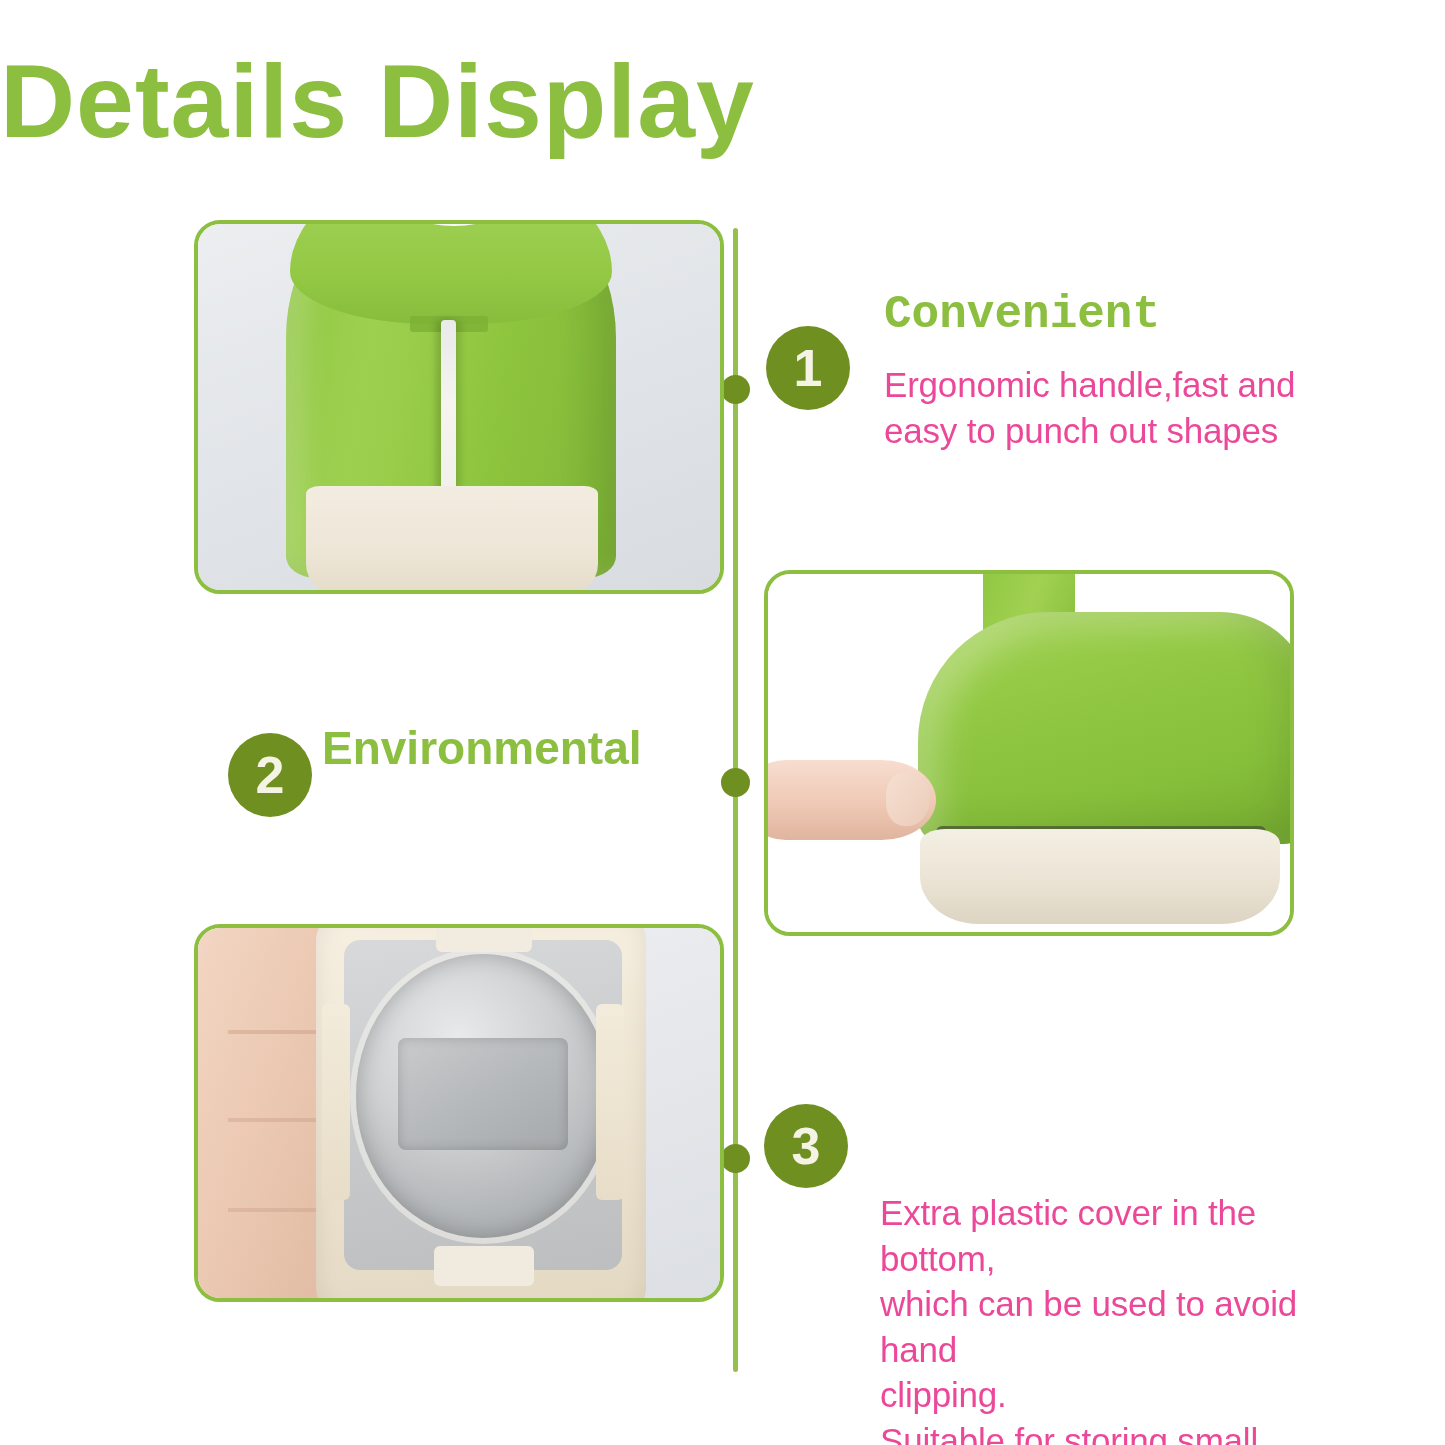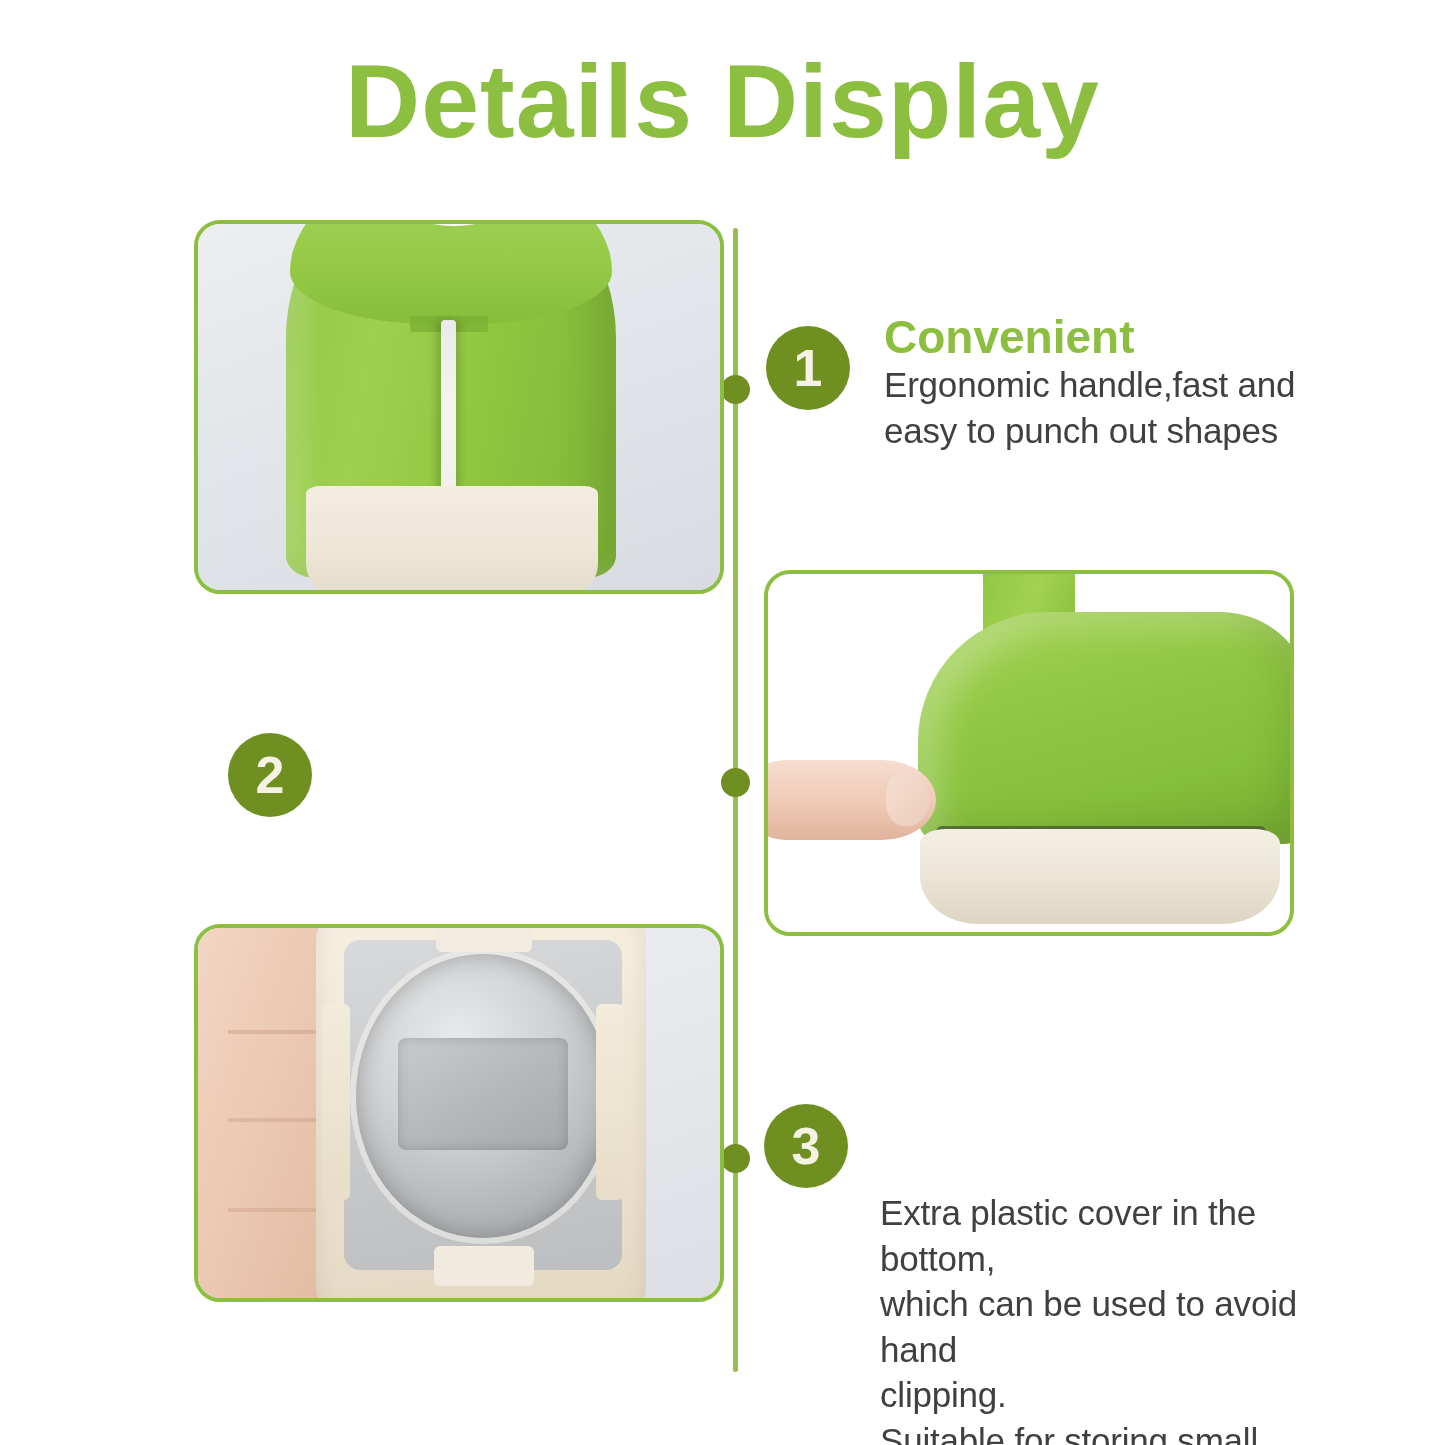--- a/index.html
+++ b/index.html
@@ -17,21 +17,20 @@
     background: #ffffff;
     overflow: hidden;
   }
 
   
   .page-title {
     position: absolute;
     left: 0;
     top: 44px;
     width: 1445px;
-    text-align: center;
     font-size: 104px;
     line-height: 1.1;
     font-weight: bold;
     color: #8CBE3F;
     letter-spacing: 1px;
     white-space: nowrap;
   }
 
   
   .timeline-line {
@@ -263,27 +262,27 @@
   #badge-3 { left: 764px; top: 1104px; }
 
   .feature-head {
     position: absolute;
     color: #8CBE3F;
     font-weight: bold;
     font-size: 46px;
     line-height: 1.06;
     white-space: pre-line;
   }
-  #head-1 { left: 884px; top: 313px; }
+  #head-1 { left: 884px; top: 291px; font-family: Liberation Mono, monospace; }
   #head-2 { left: 322px; top: 724px; }
   #head-3 { left: 880px; top: 1065px; }
 
   .feature-body {
     position: absolute;
-    color: #404040;
+    color: #ec4899;
     font-size: 35px;
     line-height: 1.30;
     white-space: pre-line;
     letter-spacing: -0.2px;
   }
   #body-1 { left: 884px; top: 362px; width: 430px; }
   #body-2 { left: 322px; top: 788px; width: 420px; }
   #body-3 { left: 880px; top: 1190px; width: 470px; }
 </style>
 </head>
@@ -337,20 +336,21 @@
       <div class="p3-tab-bot"></div>
     </div>
   </div>
 
   <div class="badge" id="badge-1">1</div>
   <div class="feature-head" id="head-1">Convenient</div>
   <div class="feature-body" id="body-1">Ergonomic handle,fast and
 easy to punch out shapes</div>
 
   <div class="badge" id="badge-2">2</div>
+  <div class="feature-head" id="head-2">Environmental</div>
 
   <div class="badge" id="badge-3">3</div>
   <div class="feature-body" id="body-3">Extra plastic cover in the bottom,
 which can be used to avoid hand
 clipping.
 Suitable for storing small flower
 patterns</div>
 
 </div>
 

